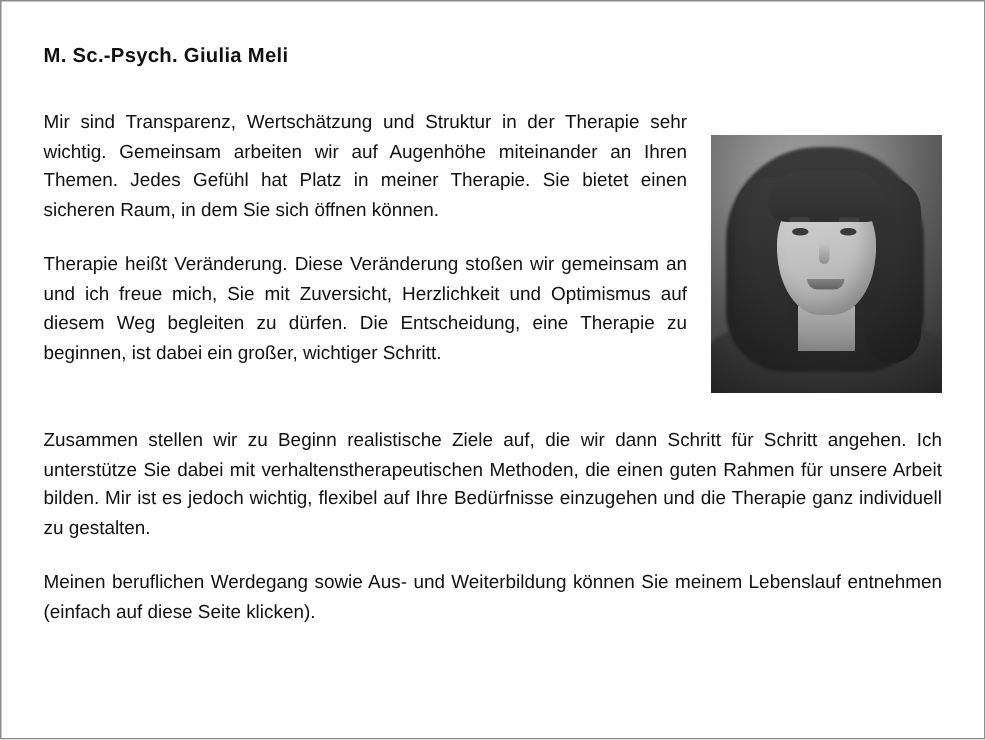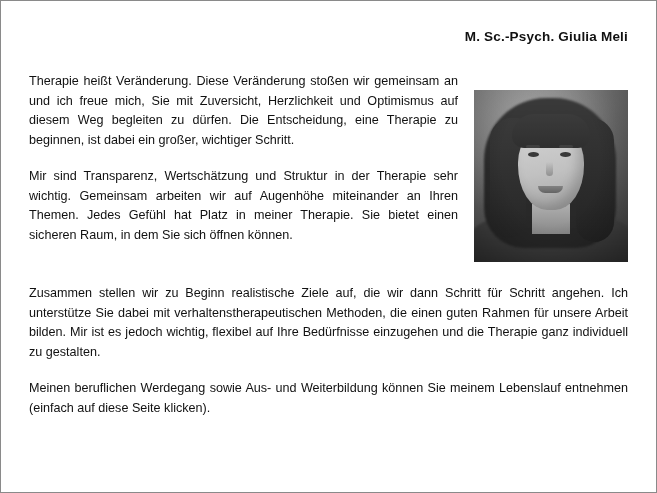--- a/index.html
+++ b/index.html
@@ -26,21 +26,20 @@
     right: 28px;
     bottom: 20px;
   }
   .heading {
     font-size: 13.5px;
     font-weight: bold;
     color: #111111;
     letter-spacing: 0.2px;
     margin: 0 0 28px 0;
     font-family: "Liberation Sans", sans-serif;
-    text-align: right;
   }
   .portrait-wrap {
     float: right;
     width: 154px;
     height: 172px;
     margin: 18px 0 10px 16px;
     position: relative;
   }
   .portrait {
     width: 154px;
@@ -207,22 +206,22 @@
         <div class="brow left"></div>
         <div class="brow right"></div>
         <div class="eye left"></div>
         <div class="eye right"></div>
         <div class="nose"></div>
         <div class="mouth"></div>
         <div class="vignette"></div>
       </div>
     </div>
 
+    <p class="para">Mir sind Transparenz, Wertschätzung und Struktur in der Therapie sehr wichtig. Gemeinsam arbeiten wir auf Augenhöhe miteinander an Ihren Themen. Jedes Gefühl hat Platz in meiner Therapie. Sie bietet einen sicheren Raum, in dem Sie sich öffnen können.</p>
     <p class="para">Therapie heißt Veränderung. Diese Veränderung stoßen wir gemeinsam an und ich freue mich, Sie mit Zuversicht, Herzlichkeit und Optimismus auf diesem Weg begleiten zu dürfen. Die Entscheidung, eine Therapie zu beginnen, ist dabei ein großer, wichtiger Schritt.</p>
-    <p class="para">Mir sind Transparenz, Wertschätzung und Struktur in der Therapie sehr wichtig. Gemeinsam arbeiten wir auf Augenhöhe miteinander an Ihren Themen. Jedes Gefühl hat Platz in meiner Therapie. Sie bietet einen sicheren Raum, in dem Sie sich öffnen können.</p>
 
     <div class="clearfix"></div>
     <div class="spacer"></div>
 
     <p class="para">Zusammen stellen wir zu Beginn realistische Ziele auf, die wir dann Schritt für Schritt angehen. Ich unterstütze Sie dabei mit verhaltenstherapeutischen Methoden, die einen guten Rahmen für unsere Arbeit bilden. Mir ist es jedoch wichtig, flexibel auf Ihre Bedürfnisse einzugehen und die Therapie ganz individuell zu gestalten.</p>
     <p class="para last">Meinen beruflichen Werdegang sowie Aus- und Weiterbildung können Sie meinem Lebenslauf entnehmen (einfach auf diese Seite klicken).</p>
 
   </div>
 </div>
 

